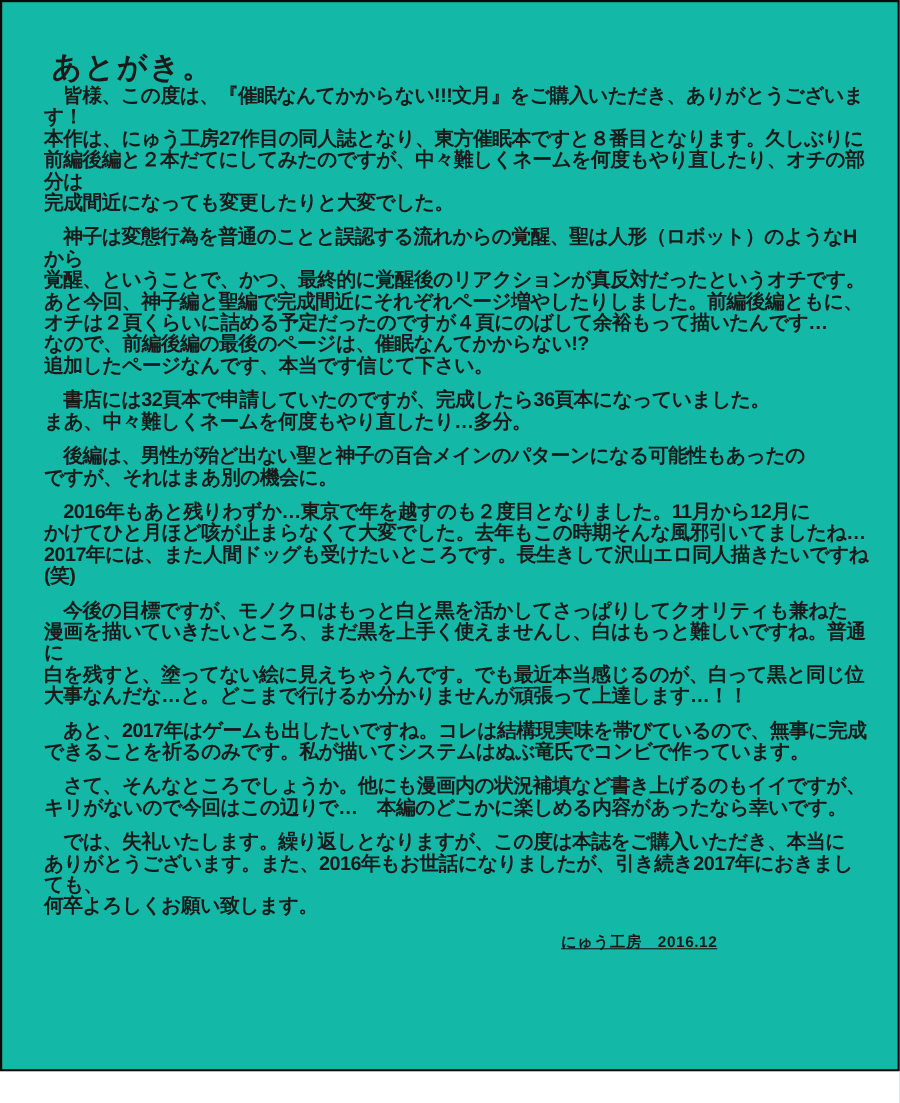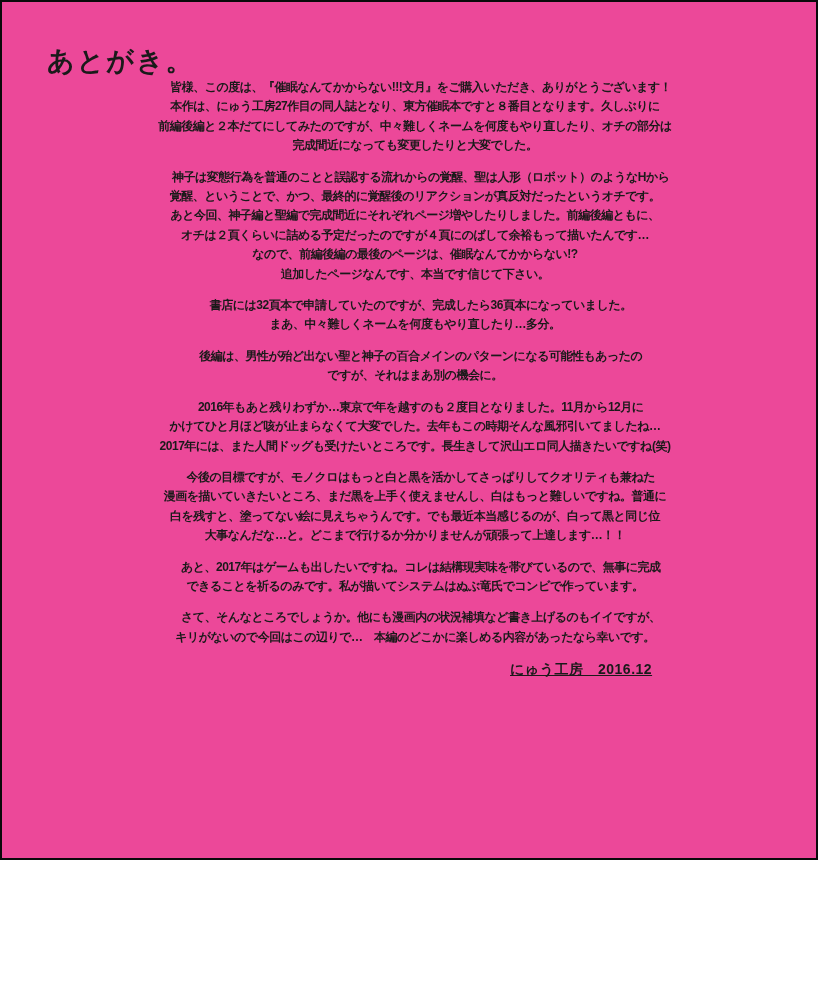--- a/index.html
+++ b/index.html
@@ -3,46 +3,45 @@
 <meta charset="utf-8">
 <style>
   html, body {
     margin: 0;
     padding: 0;
     background: #ffffff;
   }
   .page {
     position: relative;
     width: 818px;
-    height: 860px;
+    height: 974px;
     box-sizing: border-box;
-    background: #ec4899;
+    background: #14b8a6;
     border: 2px solid #0a0a0a;
     overflow: hidden;
     font-family: "Liberation Sans", sans-serif;
     color: #1a1a1a;
   }
   .content {
     padding: 44px 26px 0 38px;
   }
   .title {
     font-size: 27px;
     line-height: 30px;
     font-weight: bold;
     letter-spacing: 2px;
     margin: 0 0 2px 7px;
   }
   .para {
-    font-size: 12px;
+    font-size: 18px;
     line-height: 19.4px;
     font-weight: bold;
     letter-spacing: -0.5px;
     white-space: pre-line;
     margin: 0 0 12px 0;
-    text-align: center;
   }
   .signature {
     font-size: 14px;
     line-height: 20px;
     font-weight: bold;
     letter-spacing: 0.5px;
     margin: 6px 0 0 470px;
     white-space: pre-line;
     text-decoration: underline;
   }
@@ -73,17 +72,20 @@
 かけてひと月ほど咳が止まらなくて大変でした。去年もこの時期そんな風邪引いてましたね…
 2017年には、また人間ドッグも受けたいところです。長生きして沢山エロ同人描きたいですね(笑)</p>
     <p class="para">　今後の目標ですが、モノクロはもっと白と黒を活かしてさっぱりしてクオリティも兼ねた
 漫画を描いていきたいところ、まだ黒を上手く使えませんし、白はもっと難しいですね。普通に
 白を残すと、塗ってない絵に見えちゃうんです。でも最近本当感じるのが、白って黒と同じ位
 大事なんだな…と。どこまで行けるか分かりませんが頑張って上達します…！！</p>
     <p class="para">　あと、2017年はゲームも出したいですね。コレは結構現実味を帯びているので、無事に完成
 できることを祈るのみです。私が描いてシステムはぬぶ竜氏でコンビで作っています。</p>
     <p class="para">　さて、そんなところでしょうか。他にも漫画内の状況補填など書き上げるのもイイですが、
 キリがないので今回はこの辺りで…　本編のどこかに楽しめる内容があったなら幸いです。</p>
+    <p class="para">　では、失礼いたします。繰り返しとなりますが、この度は本誌をご購入いただき、本当に
+ありがとうございます。また、2016年もお世話になりましたが、引き続き2017年におきましても、
+何卒よろしくお願い致します。</p>
 
     <div class="signature">にゅう工房　2016.12</div>
 
   </div>
 </div>
 
 </body></html>

